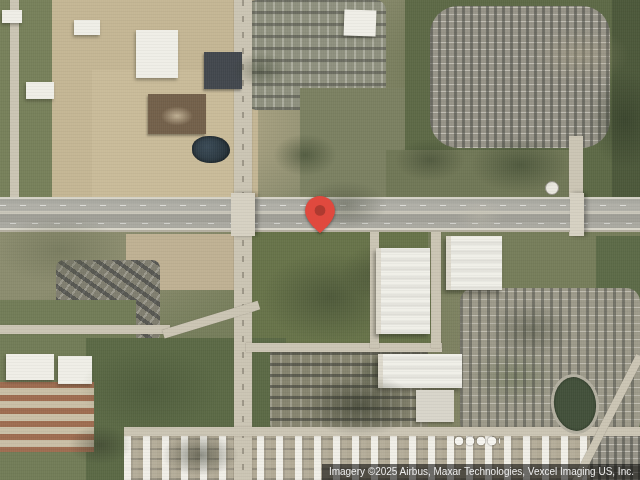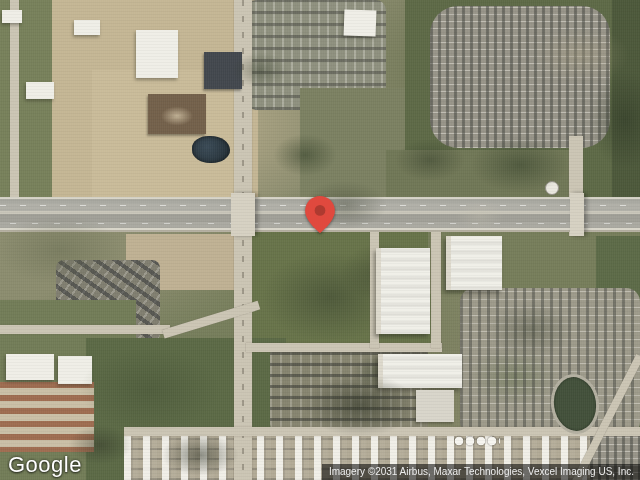--- a/index.html
+++ b/index.html
@@ -228,19 +228,18 @@
   <div id="spots" class="abs"></div>
   <div id="grain" class="abs"></div>
 
   <div id="marker" class="abs">
     <svg width="30" height="37" viewBox="0 0 29 36" xmlns="http://www.w3.org/2000/svg">
       <path d="M14.5 0C6.5 0 0 6.5 0 14.5 0 24.5 14.5 36 14.5 36S29 24.5 29 14.5C29 6.5 22.5 0 14.5 0z" fill="#E0493E"></path>
       <circle cx="14.5" cy="14" r="5.2" fill="#AE3A30"></circle>
     </svg>
   </div>
 
-  <div id="google-logo" class="abs">Google</div>
 
   <div id="attribution-bar" class="abs">
-    <span>Imagery ©2031 Airbus, Maxar Technologies, Vexcel Imaging US, Inc.</span>
+    <span>Imagery ©2025 Airbus, Maxar Technologies, Vexcel Imaging US, Inc.</span>
   </div>
 
 </div>
 
 </body></html>

